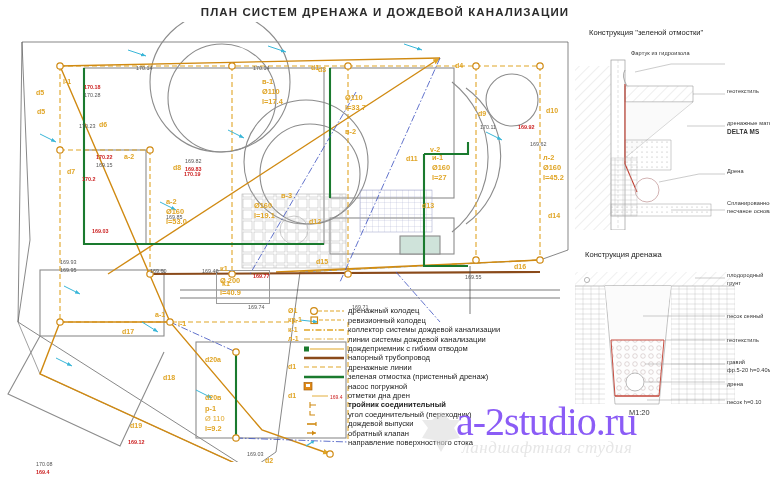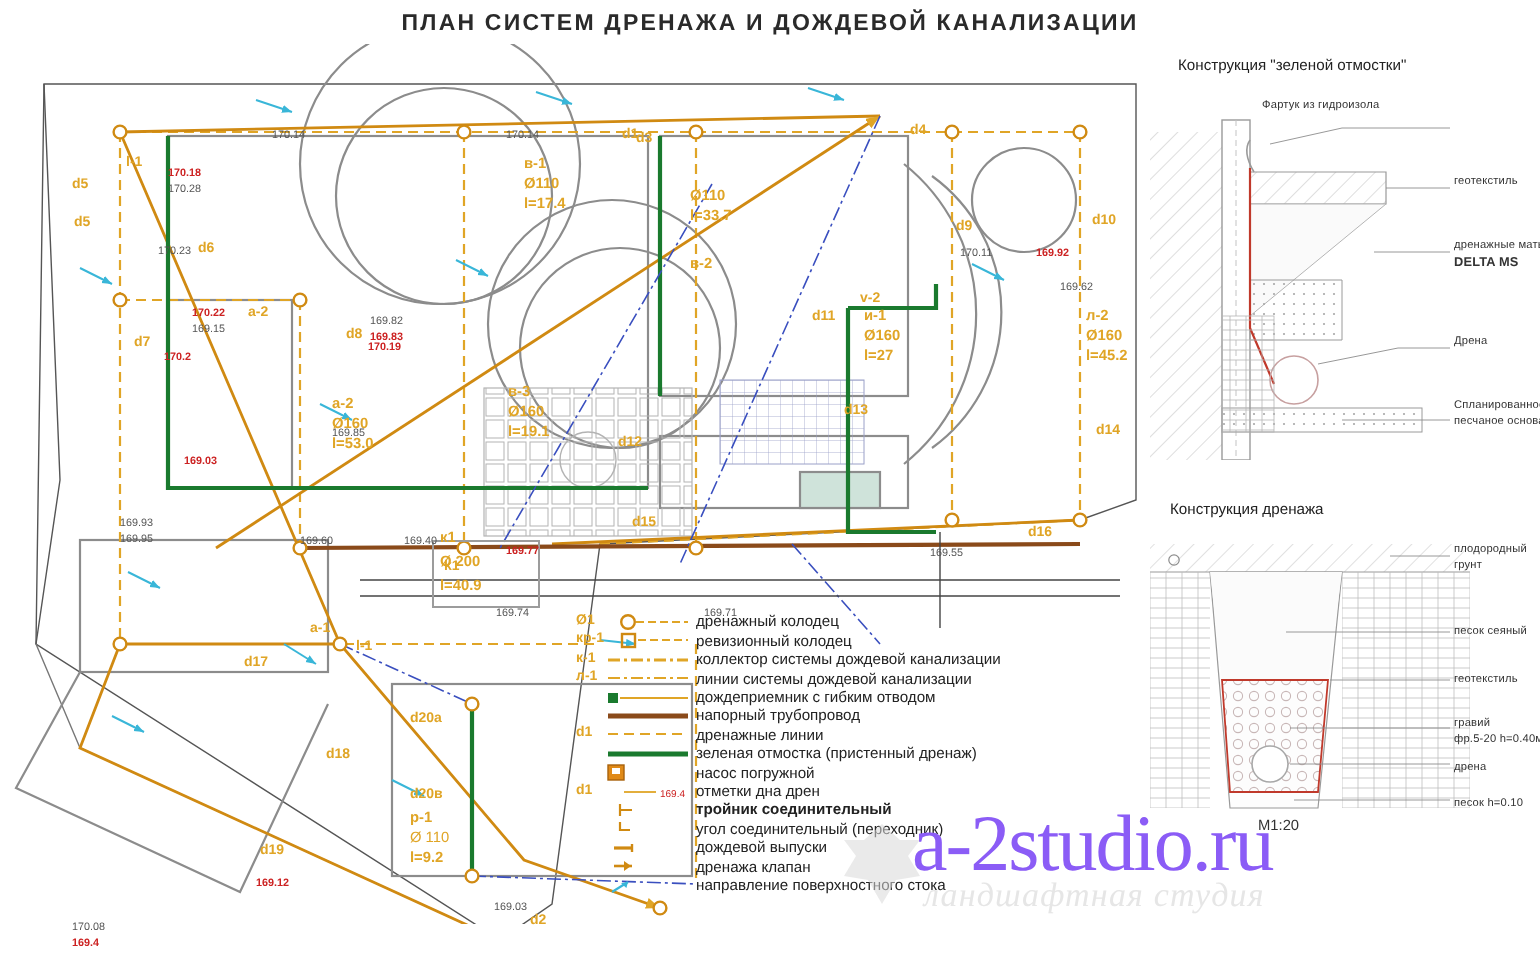--- a/index.html
+++ b/index.html
@@ -201,21 +201,21 @@
     <div class="txt c-orange" style="left:262px;top:76px;font-size:7.4px;font-weight:bold;">l=17.4</div>
 
     <div class="txt c-orange" style="left:345px;top:62px;font-size:7.4px;font-weight:bold;margin-top:44px;">в-2</div>
     <div class="txt c-orange" style="left:345px;top:72px;font-size:7.4px;font-weight:bold;">Ø110</div>
     <div class="txt c-orange" style="left:345px;top:82px;font-size:7.4px;font-weight:bold;">l=33.7</div>
 
     <div class="txt c-orange" style="left:166px;top:176px;font-size:7.4px;font-weight:bold;">а-2</div>
     <div class="txt c-orange" style="left:166px;top:186px;font-size:7.4px;font-weight:bold;">Ø160</div>
     <div class="txt c-orange" style="left:166px;top:196px;font-size:7.4px;font-weight:bold;">l=53.0</div>
 
-    <div class="txt c-orange" style="left:254px;top:170px;font-size:7.4px;font-weight:bold;">в-3</div>
+    <div class="txt c-orange" style="left:254px;top:170px;font-size:7.4px;font-weight:bold;padding-left:27px;">в-3</div>
     <div class="txt c-orange" style="left:254px;top:180px;font-size:7.4px;font-weight:bold;">Ø160</div>
     <div class="txt c-orange" style="left:254px;top:190px;font-size:7.4px;font-weight:bold;">l=19.1</div>
 
     <div class="txt c-orange" style="left:432px;top:132px;font-size:7.4px;font-weight:bold;">и-1</div>
     <div class="txt c-orange" style="left:432px;top:142px;font-size:7.4px;font-weight:bold;">Ø160</div>
     <div class="txt c-orange" style="left:432px;top:152px;font-size:7.4px;font-weight:bold;">l=27</div>
 
     <div class="txt c-orange" style="left:543px;top:132px;font-size:7.4px;font-weight:bold;">л-2</div>
     <div class="txt c-orange" style="left:543px;top:142px;font-size:7.4px;font-weight:bold;">Ø160</div>
     <div class="txt c-orange" style="left:543px;top:152px;font-size:7.4px;font-weight:bold;">l=45.2</div>
@@ -410,21 +410,21 @@
           </span>
           <span class="lg-lbl">дождевой выпуски</span>
         </div>
         <div class="lg-row" style="top: 122.2px;">
           <span class="lg-sym">
             <svg width="58" height="10">
               <path d="M19 5 H28" stroke="#d08a12" stroke-width="1.3"></path>
               <path d="M24 2.5 L27.5 5 L24 7.5 Z" fill="#d08a12"></path>
             </svg>
           </span>
-          <span class="lg-lbl">дренажа клапан</span>
+          <span class="lg-lbl">обратный клапан</span>
         </div>
         <div class="lg-row" style="top: 131.6px;">
           <span class="lg-sym">
             <svg width="58" height="10">
               <path d="M18 8 L26 3" stroke="#39b6d8" stroke-width="1.1"></path>
               <path d="M26 3 L22.5 3.6 L25.2 6 Z" fill="#39b6d8"></path>
             </svg>
           </span>
           <span class="lg-lbl">направление поверхностного стока</span>
         </div>

